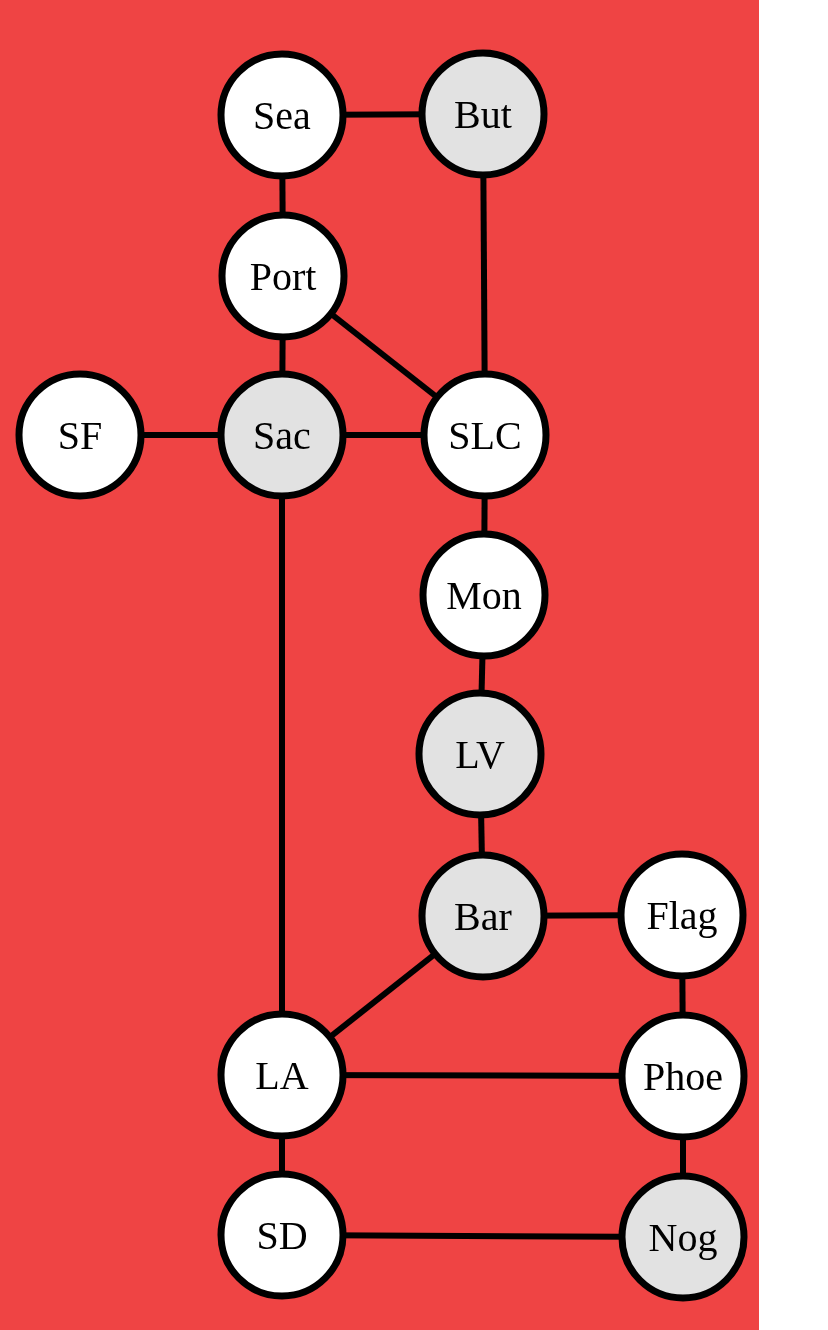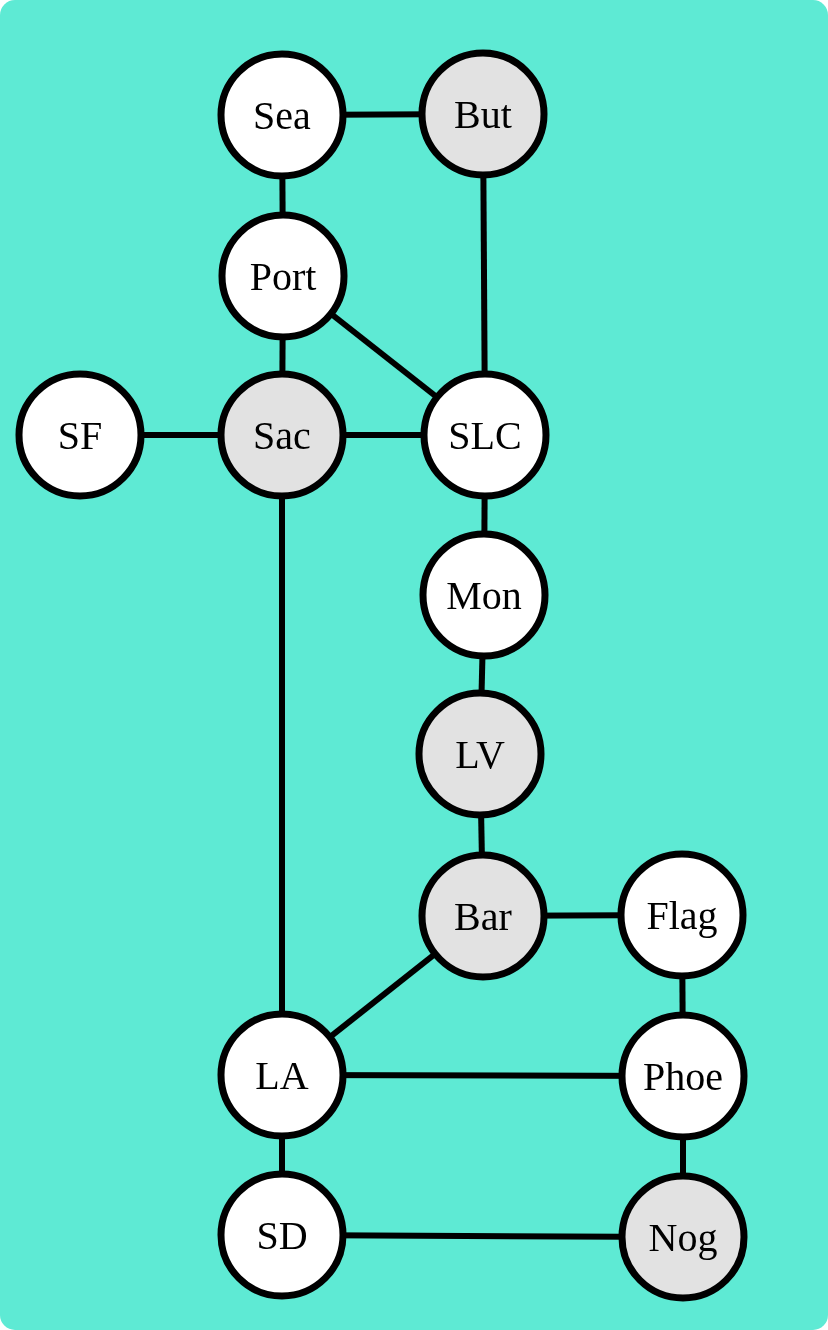--- a/index.html
+++ b/index.html
@@ -2,25 +2,24 @@
 <html><head>
 <meta charset="utf-8">
 <style>
   html, body {
     margin: 0;
     padding: 0;
     background: #ffffff;
   }
   .stage {
     position: relative;
-    width: 828px;
+    width: 759px;
     height: 1330px;
-    background: #5eead4;
+    background: #ef4444;
     overflow: hidden;
-    border-radius: 15px;
   }
   svg.graph {
     display: block;
     width: 828px;
     height: 1330px;
   }
   svg.graph text {
     font-family: "Liberation Serif", "DejaVu Serif", serif;
     fill: #000000;
     text-anchor: middle;

